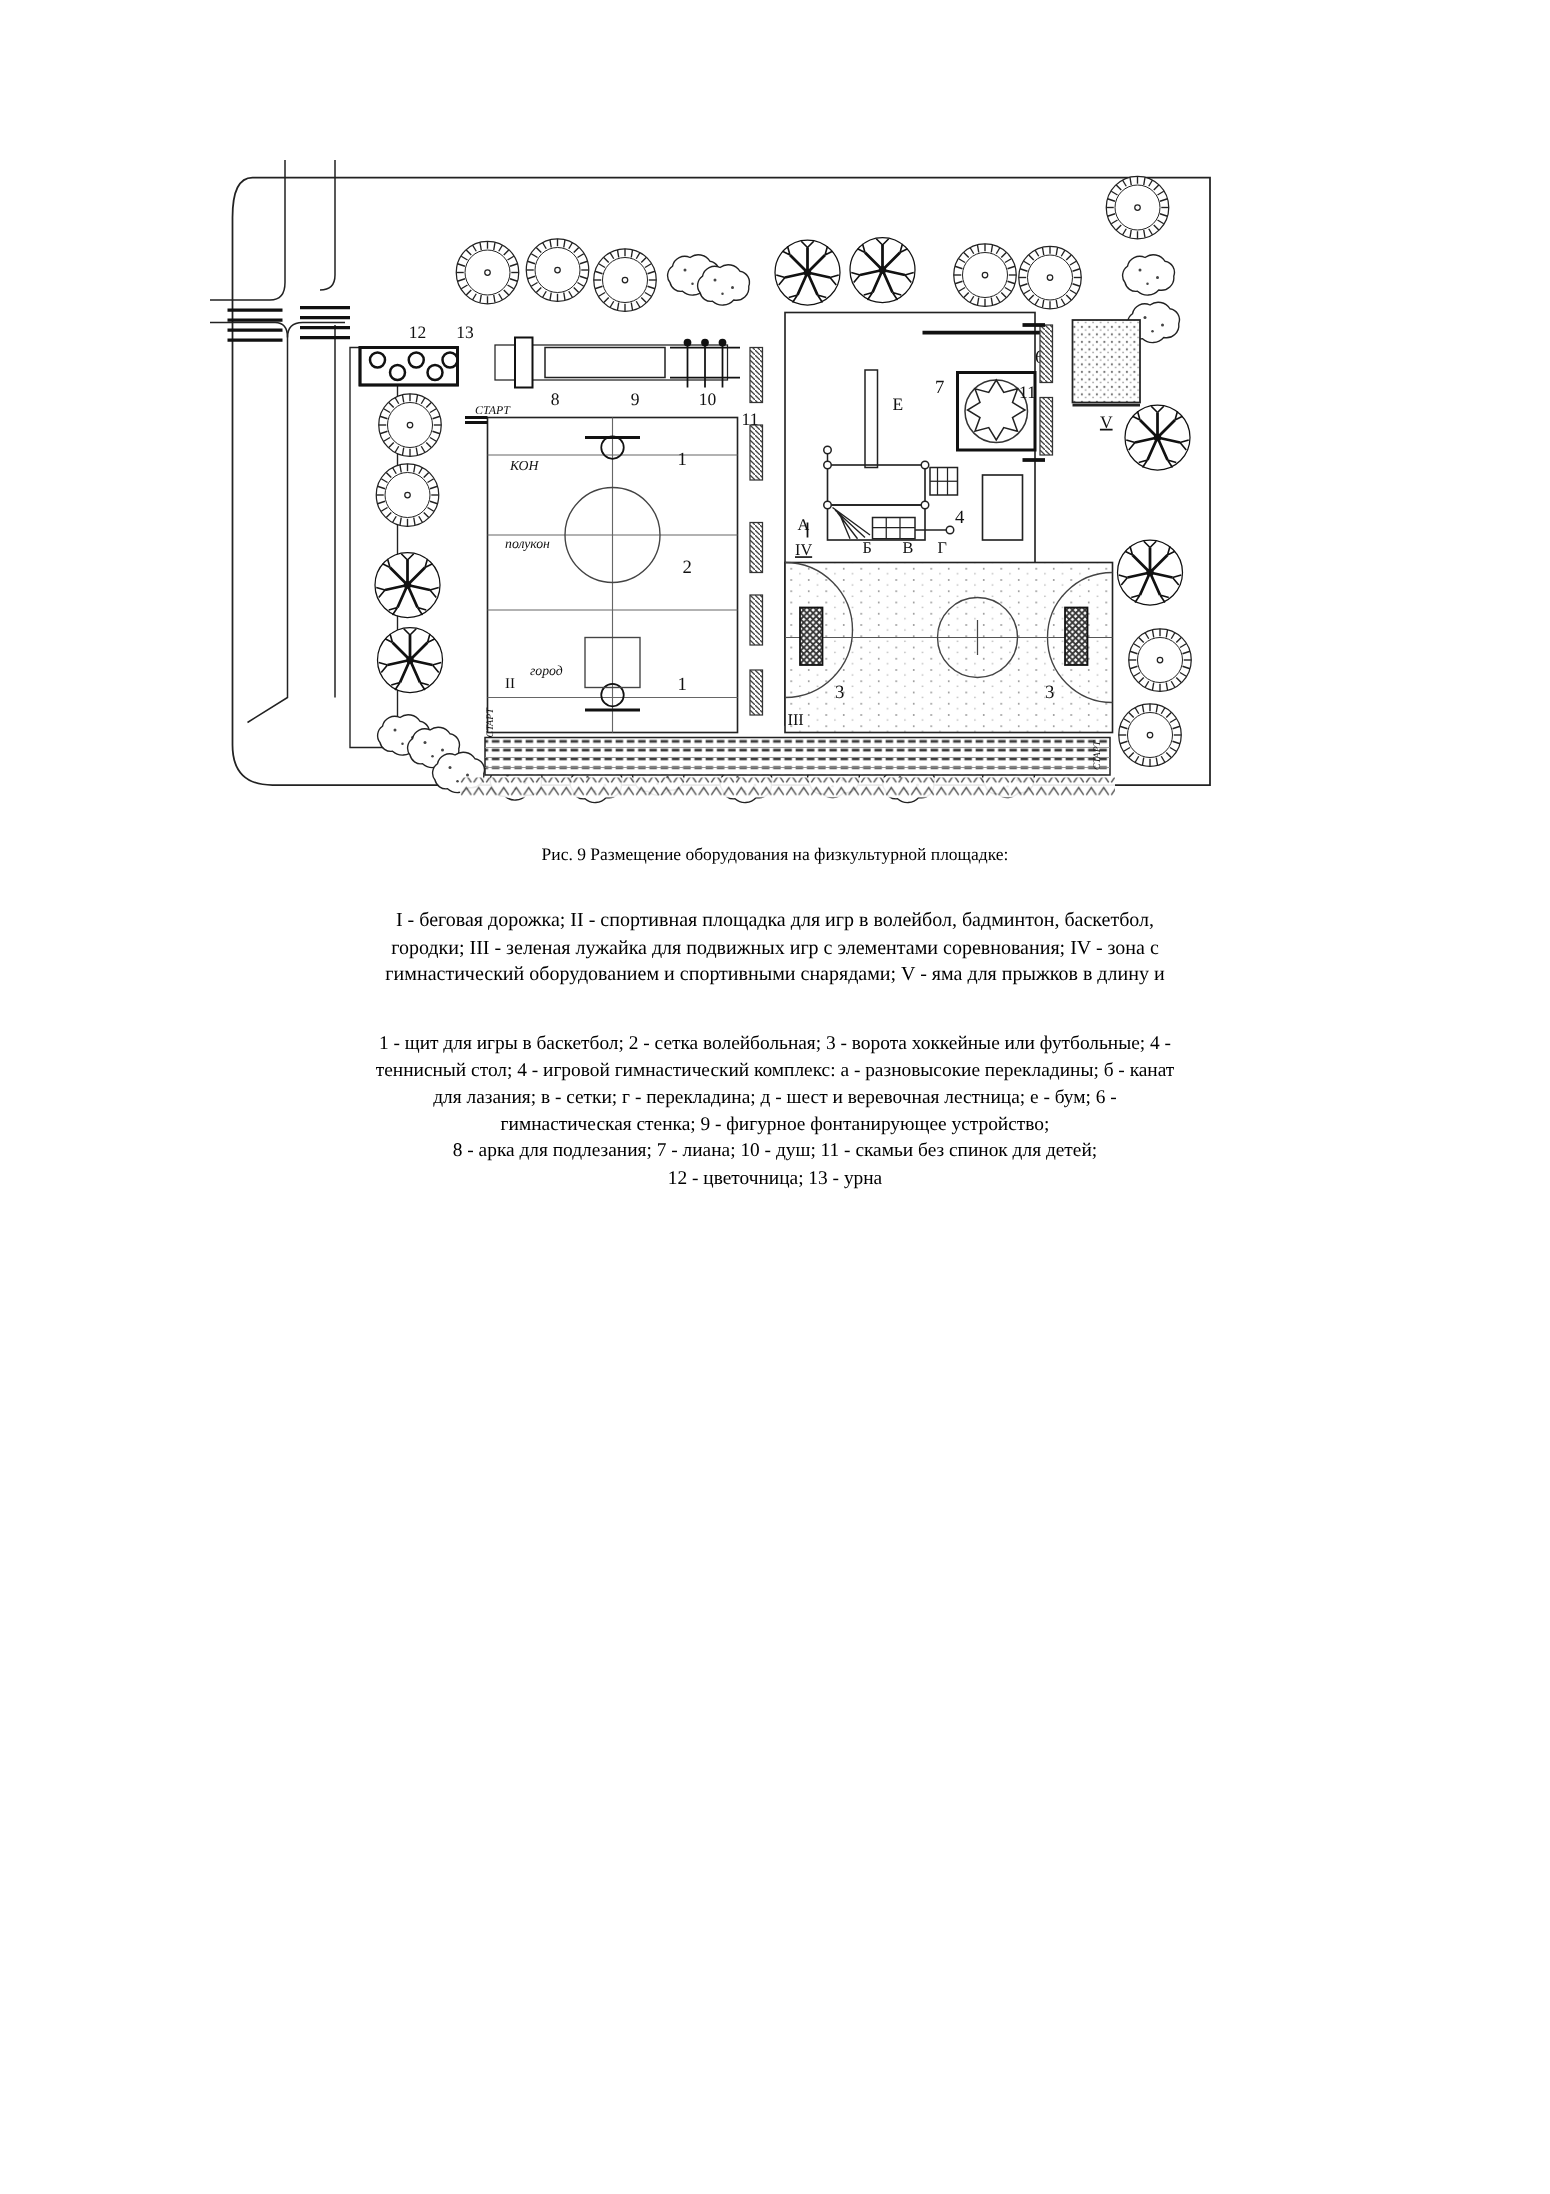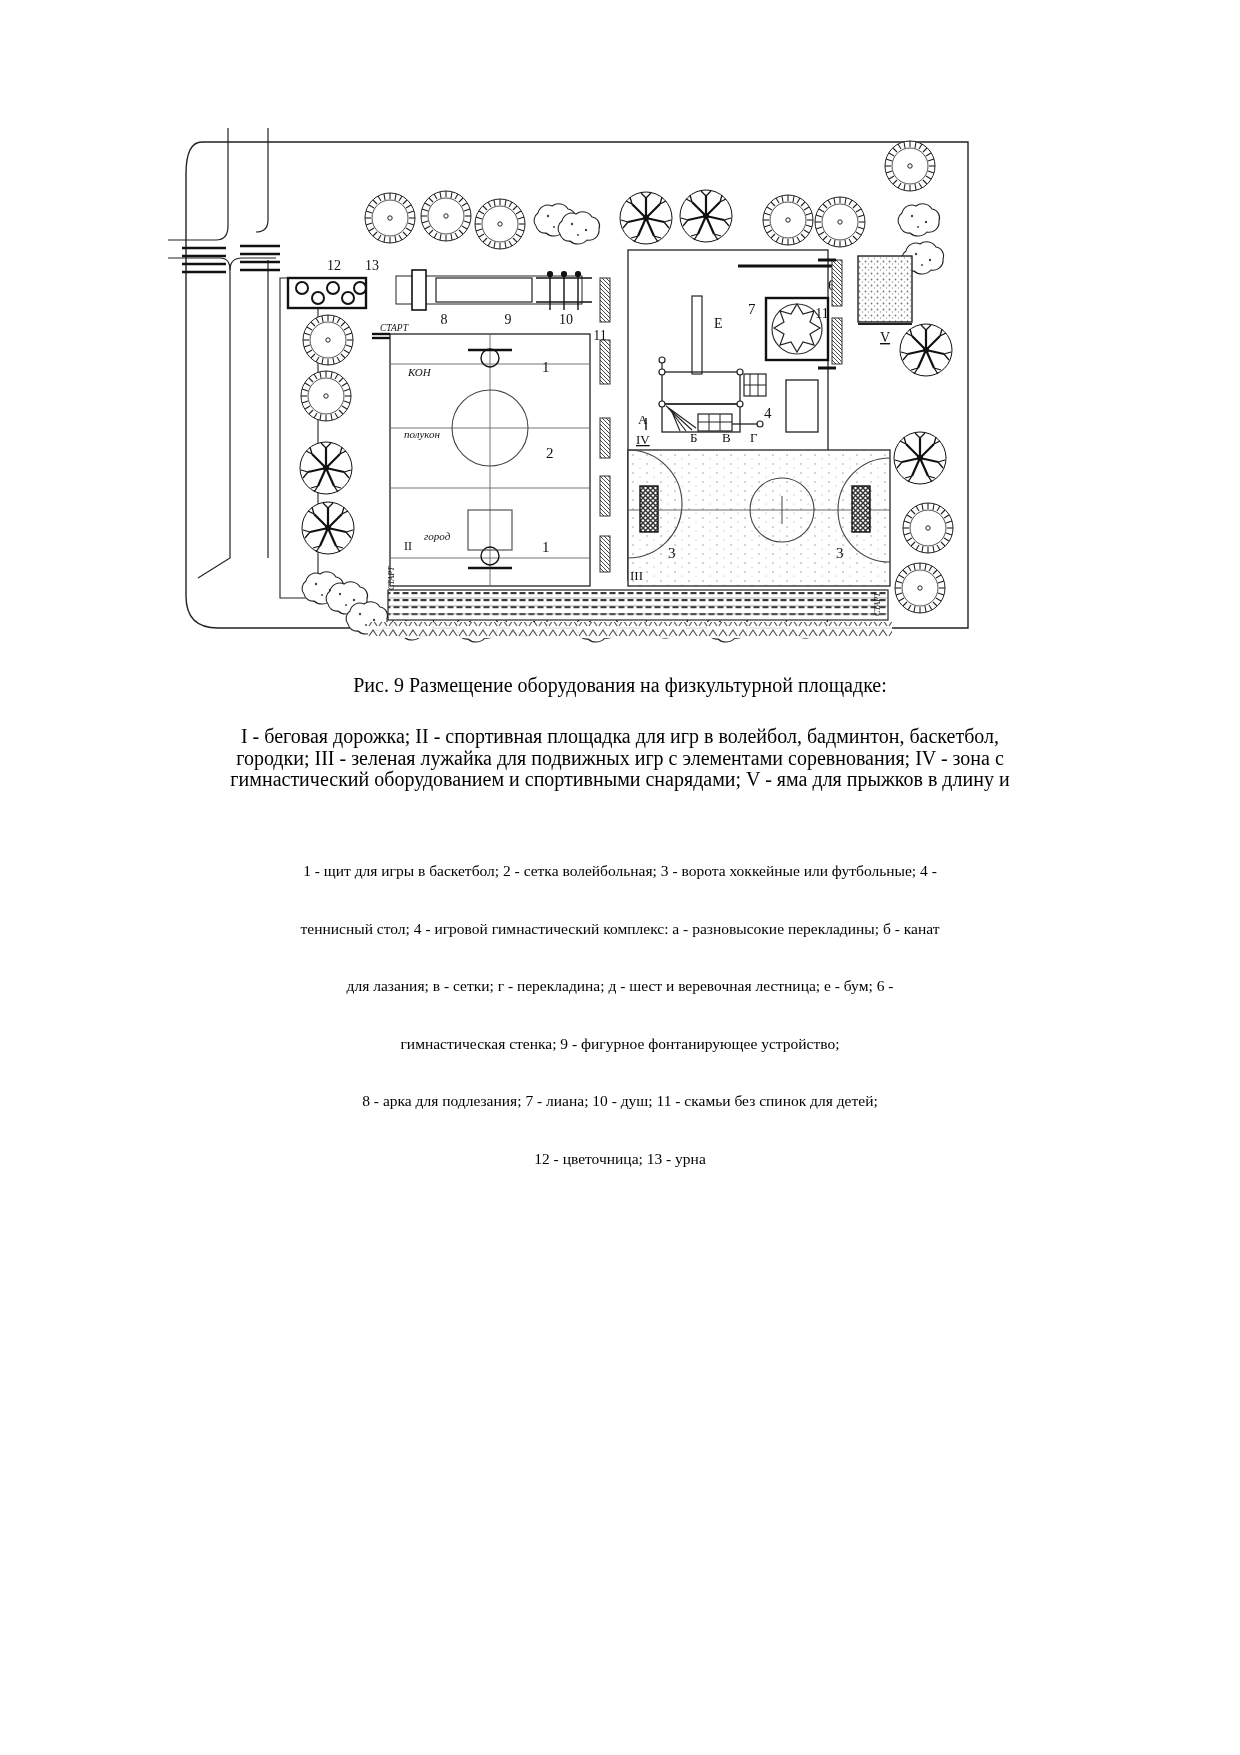--- a/index.html
+++ b/index.html
@@ -32,43 +32,43 @@
   }
   .figure svg { display: block; }
 
   
   .cap-title {
     position: absolute;
     left: 120px;
     top: 674px;
     width: 1000px;
     text-align: center;
-    font-size: 20px;
+    font-size: 14px;
     line-height: 22px;
     font-family: "Liberation Serif", serif;
   }
   .legend-roman {
     position: absolute;
     left: 140px;
     top: 726px;
     width: 960px;
     text-align: center;
-    font-size: 20px;
+    font-size: 16px;
     line-height: 21.5px;
   }
   .legend-numeric {
     position: absolute;
     left: 140px;
     top: 824px;
     width: 960px;
     text-align: center;
     font-size: 15.5px;
     line-height: 21.5px;
   }
-  .legend-numeric .ln { display: block; margin-top: 36px; }
+  .legend-numeric .ln { display: block; }
   .legend-roman .ln { display: block; }
 </style>
 </head>
 <body>
 
 <div class="page">
 
   <div class="figure">
     <svg width="812" height="528" viewBox="0 0 812 528" xmlns="http://www.w3.org/2000/svg">
       <defs>

